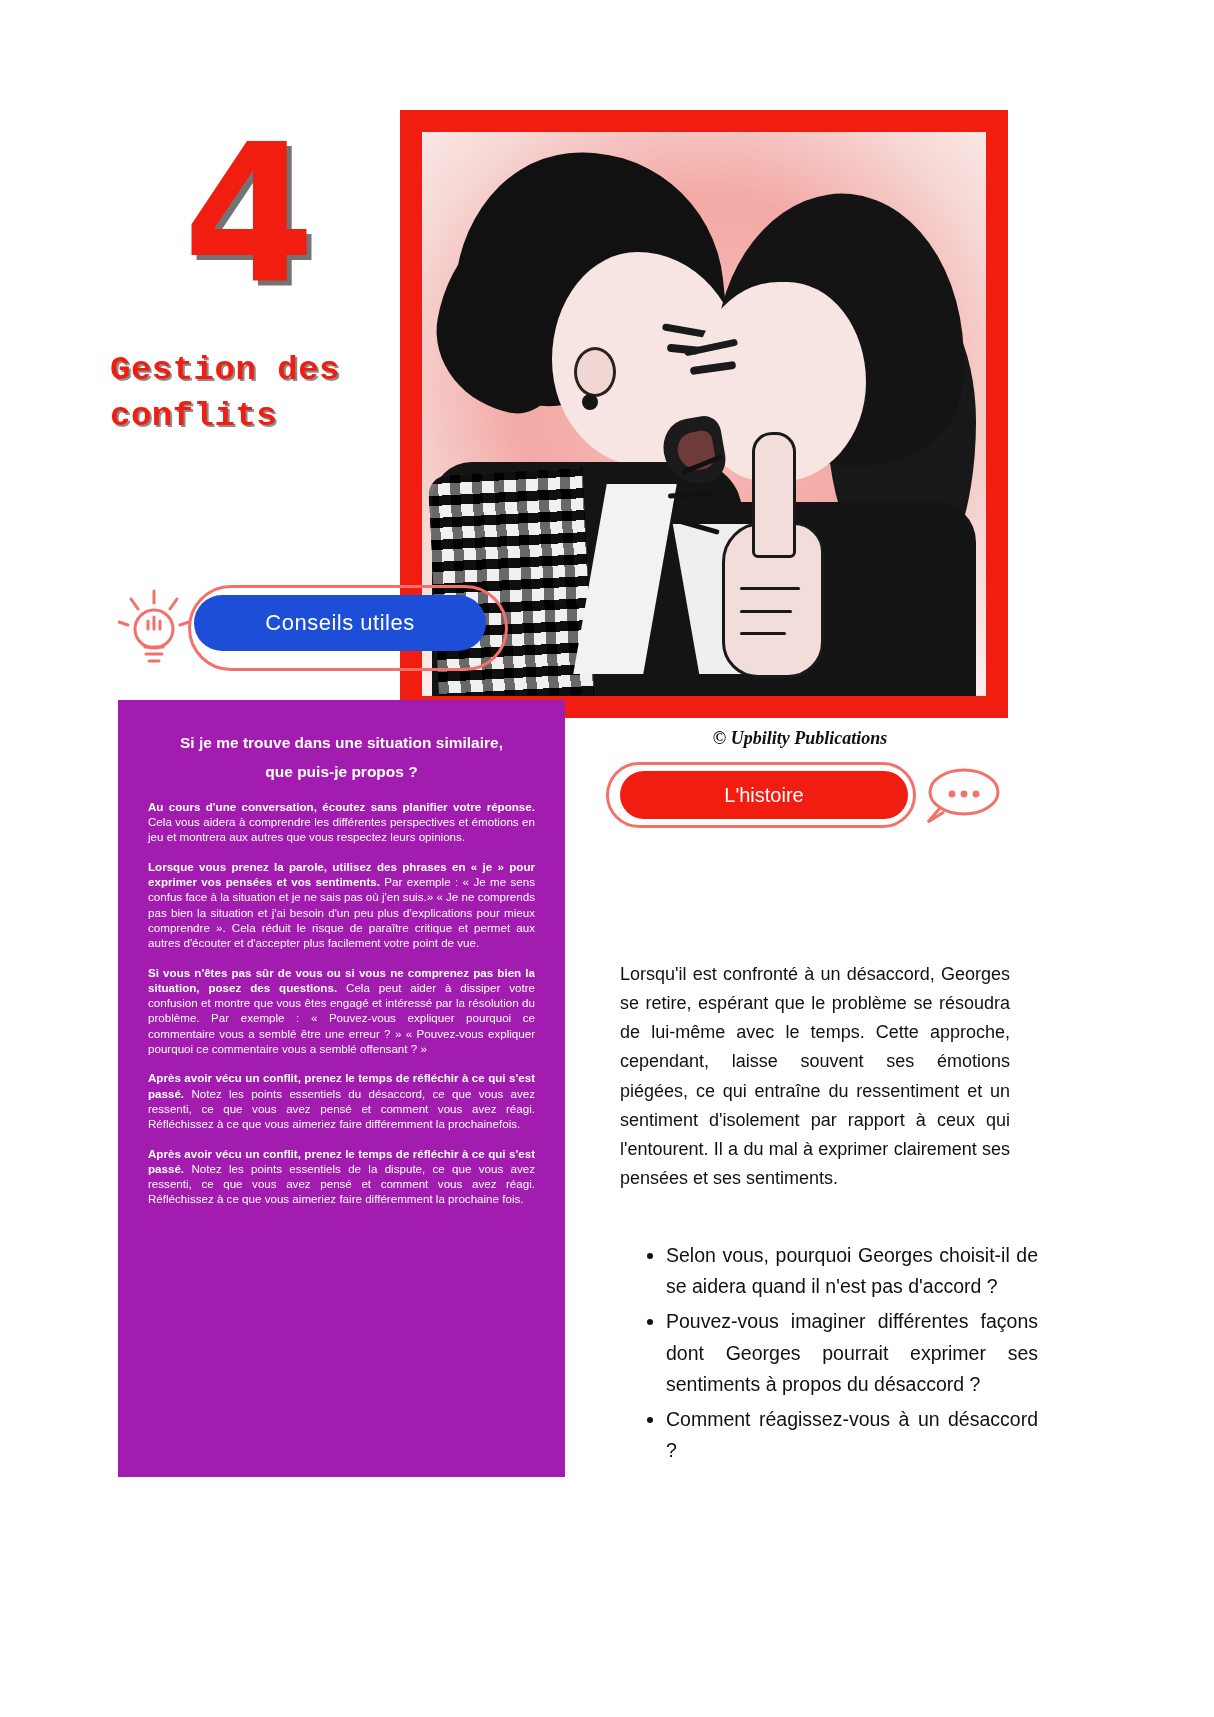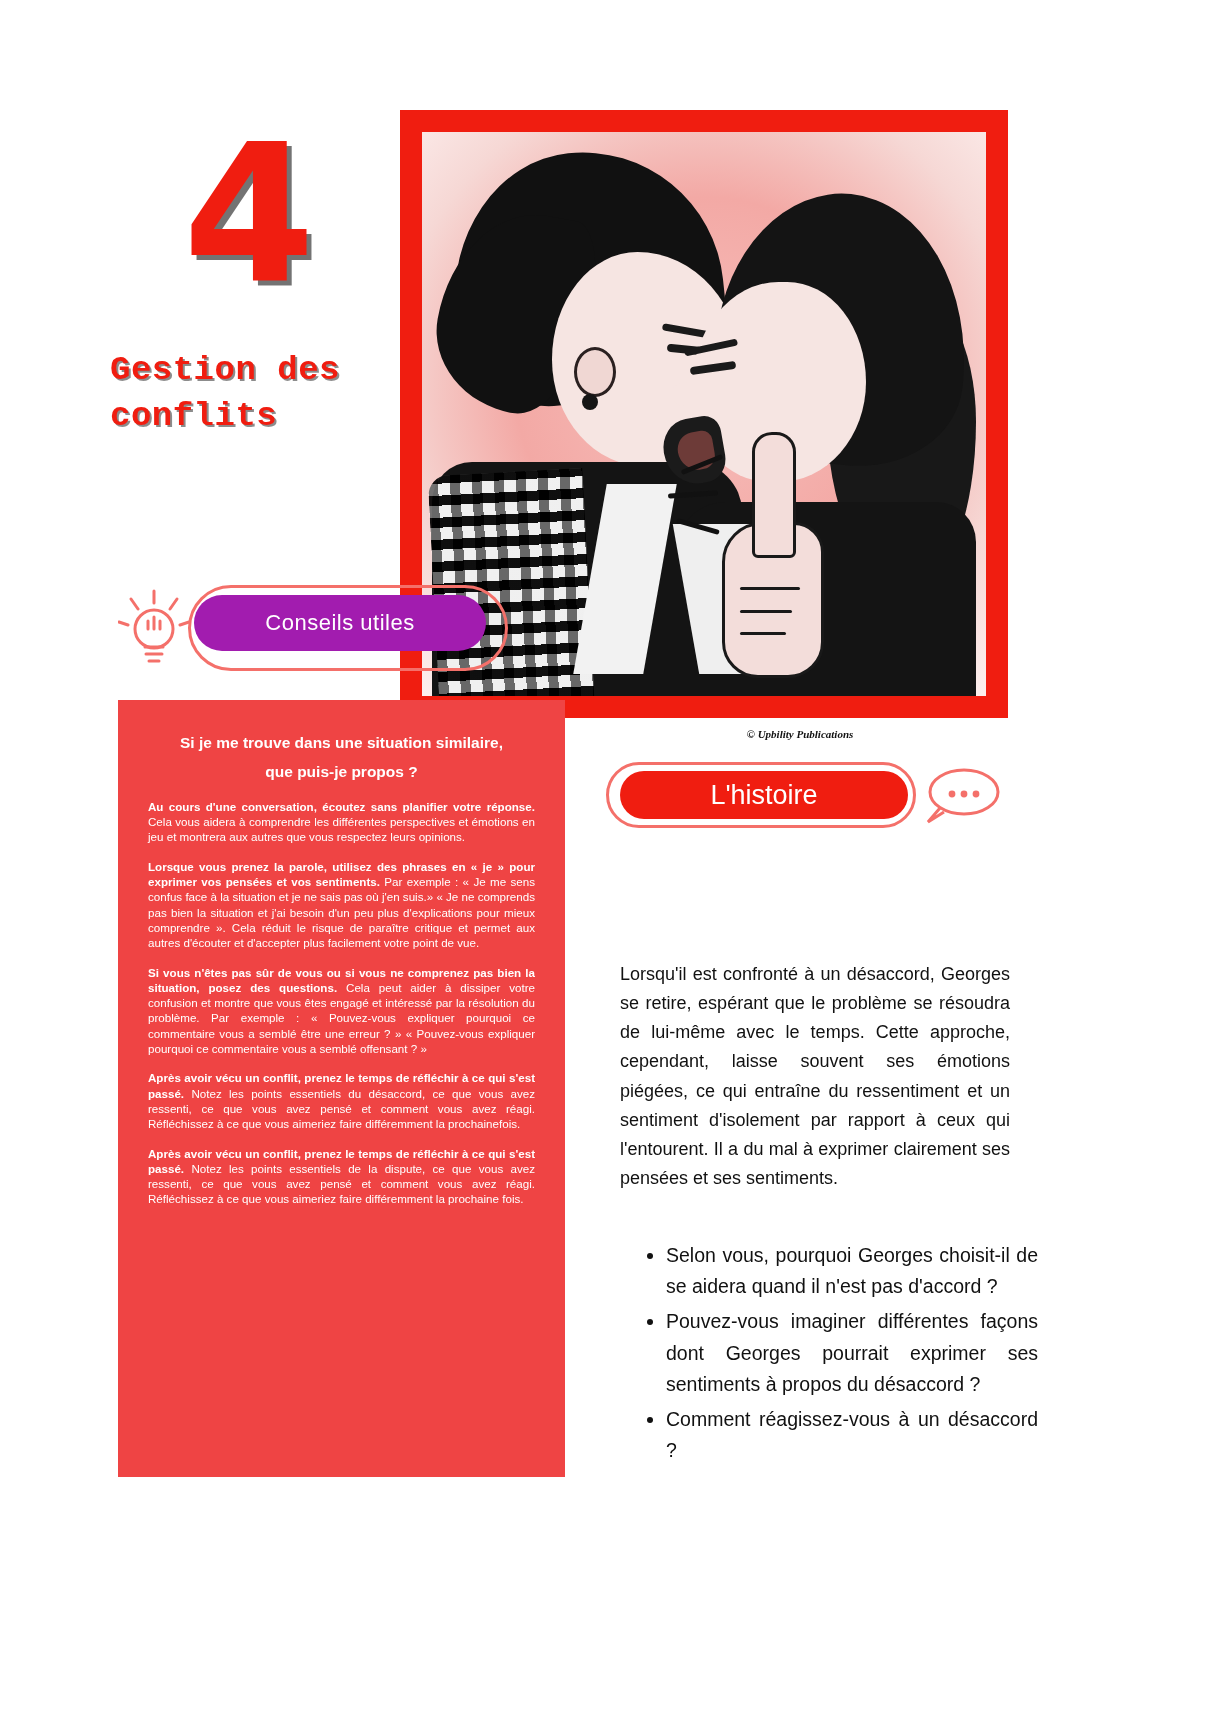--- a/index.html
+++ b/index.html
@@ -296,21 +296,21 @@
     left: 70px; top: 0;
     width: 320px; height: 86px;
     border: 3px solid #f4706a;
     border-radius: 44px;
     box-sizing: border-box;
   }
   .tips-pill {
     position: absolute;
     left: 76px; top: 10px;
     width: 292px; height: 56px;
-    background: #a21caf;
+    background: #1d4ed8;
     border-radius: 32px;
     color: #fff;
     font-size: 22px;
     display: flex;
     align-items: center;
     justify-content: center;
     letter-spacing: 0.5px;
   }
   .bulb {
     position: absolute;
@@ -319,21 +319,21 @@
   }
   .bulb svg { display: block; }
 
   
   .left-panel {
     position: absolute;
     left: 118px;
     top: 700px;
     width: 447px;
     height: 777px;
-    background: #ef4444;
+    background: #a21caf;
     color: #ffffff;
     box-sizing: border-box;
     padding: 28px 30px 32px 30px;
   }
   .lp-title {
     text-align: center;
     font-size: 15.5px;
     font-weight: bold;
     line-height: 1.9;
     margin-bottom: 12px;
@@ -346,21 +346,21 @@
   }
   .lp-p b { font-weight: bold; }
 
   
   .copyright {
     position: absolute;
     left: 590px;
     top: 728px;
     width: 420px;
     text-align: center;
-    font-size: 11px;
+    font-size: 18px;
     font-style: italic;
     font-weight: bold;
     color: #111;
     font-family: "Liberation Serif", serif;
   }
   .story-wrap {
     position: absolute;
     left: 606px;
     top: 762px;
     width: 400px;
@@ -374,21 +374,21 @@
     border-radius: 36px;
     box-sizing: border-box;
   }
   .story-pill {
     position: absolute;
     left: 14px; top: 9px;
     width: 288px; height: 48px;
     background: #f01d10;
     border-radius: 28px;
     color: #fff;
-    font-size: 27px;
+    font-size: 20px;
     display: flex;
     align-items: center;
     justify-content: center;
   }
   .bubble {
     position: absolute;
     left: 308px; top: 2px;
     width: 90px; height: 62px;
   }
 

